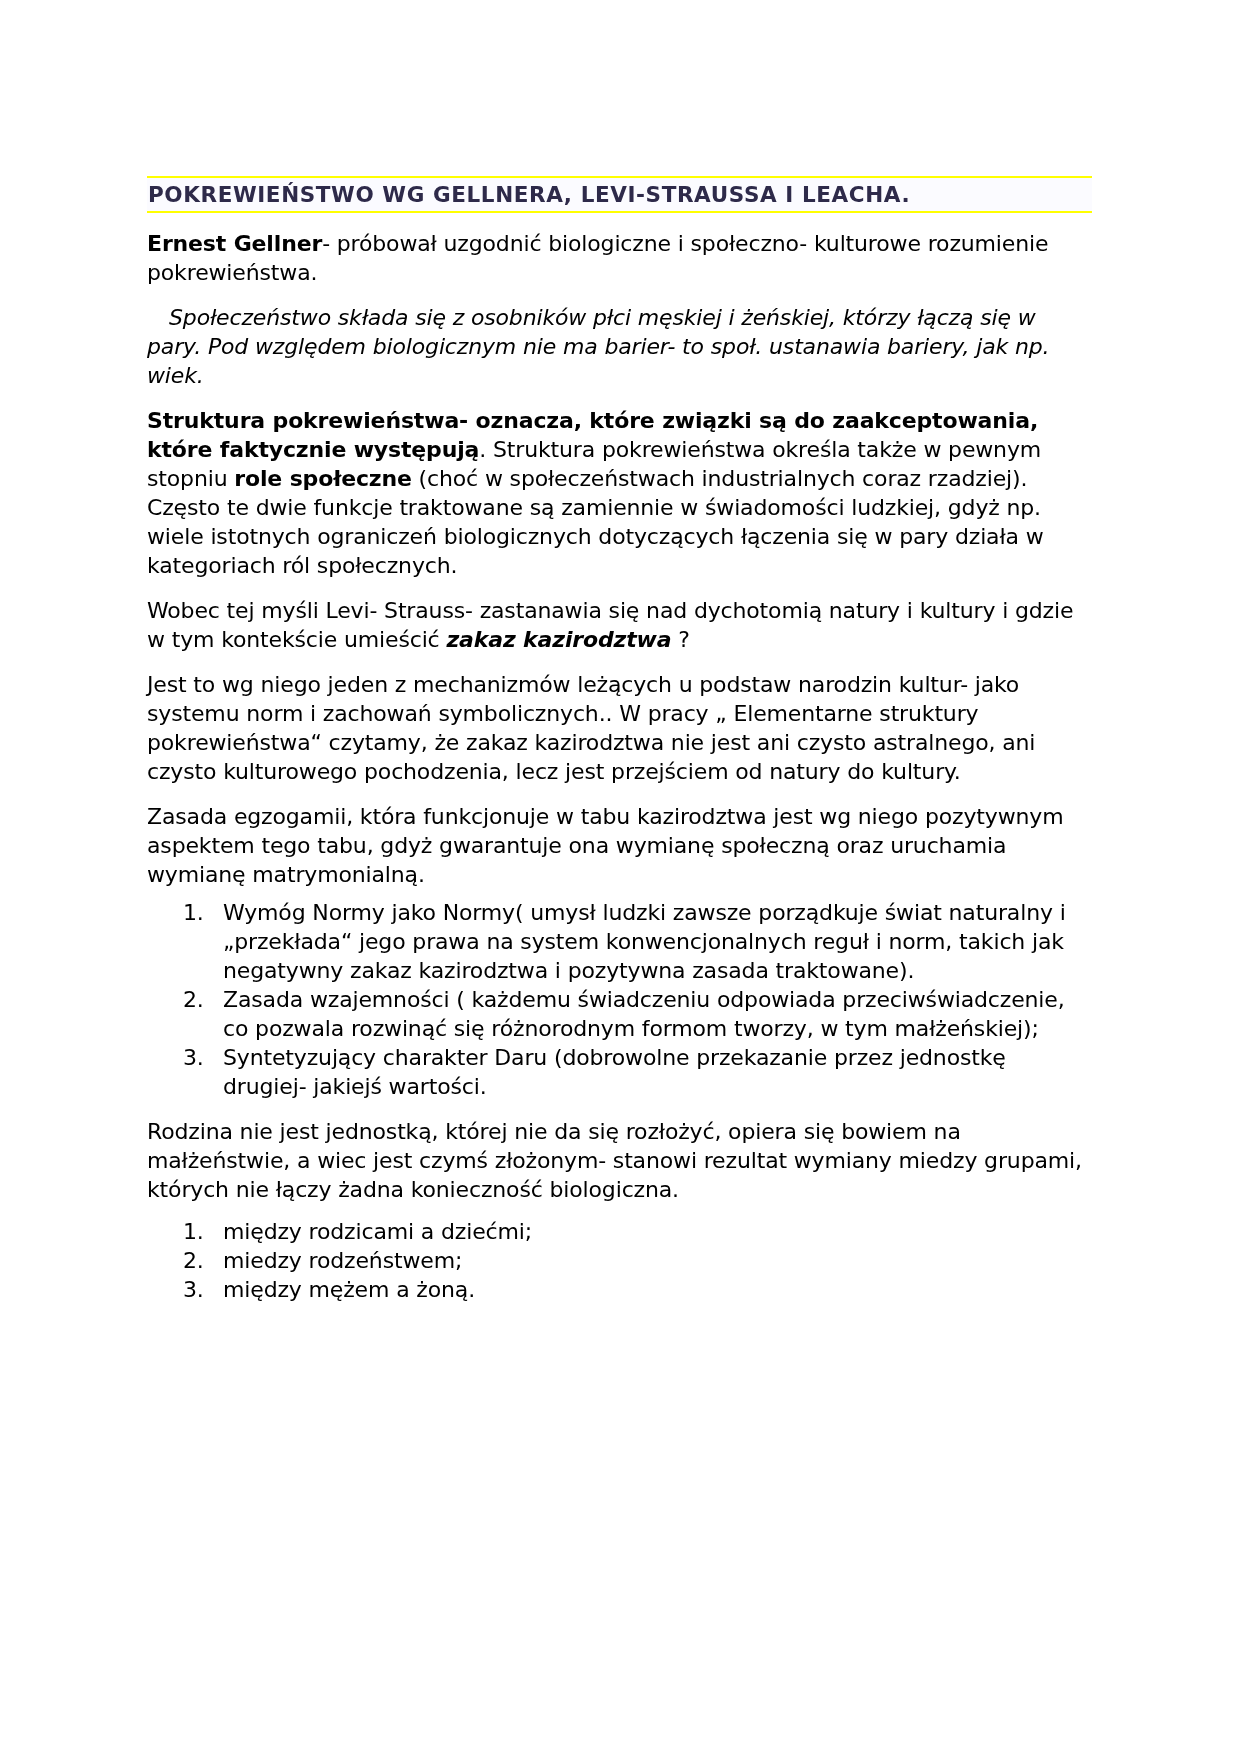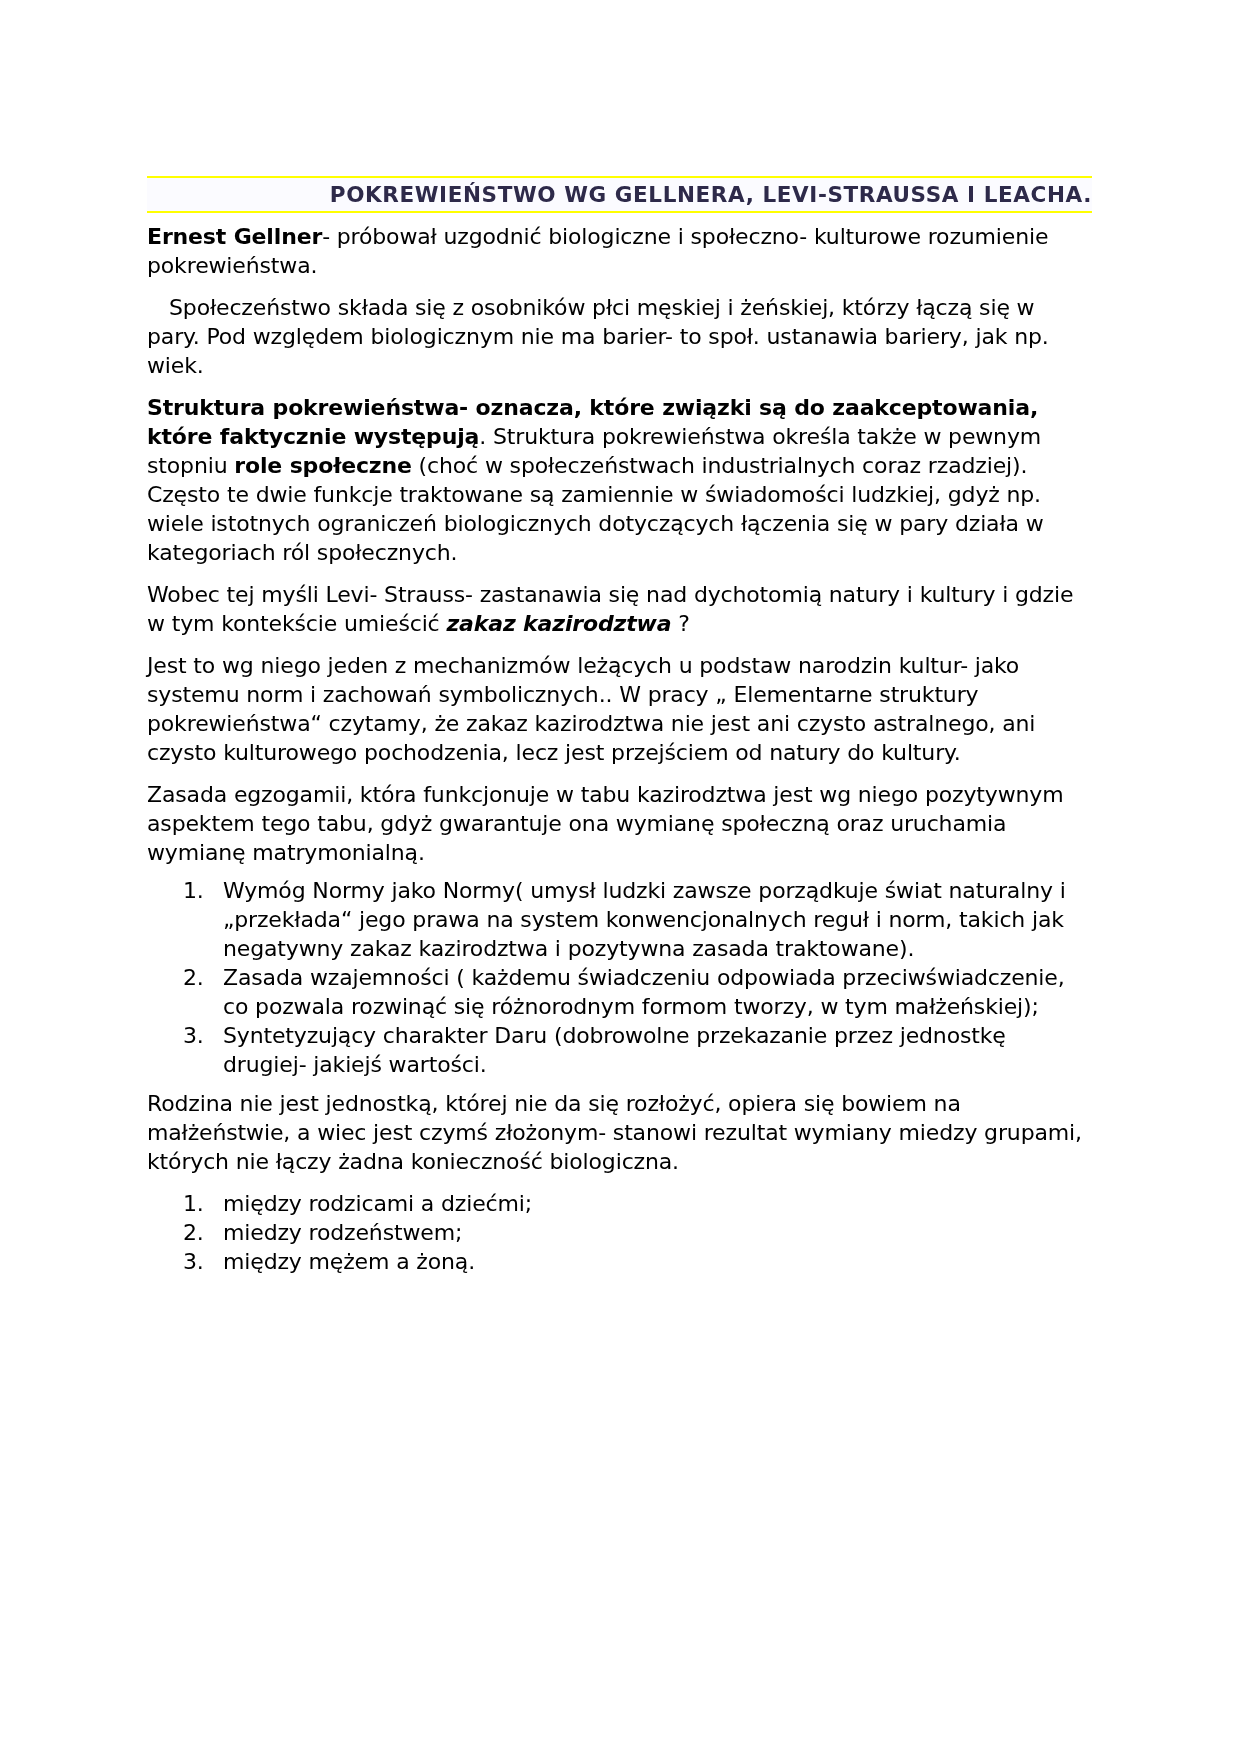--- a/index.html
+++ b/index.html
@@ -28,39 +28,38 @@
       left: 147px;
       top: 176px;
       width: 945px;
     }
     .heading-band {
       border-top: 2px solid #ffff00;
       border-bottom: 2px solid #ffff00;
       background: #fbfbff;
       padding: 4px 0 3px 1px;
       margin-bottom: 9px;
-      text-align: right;
     }
     .heading {
       font-family: "DejaVu Sans", sans-serif;
       font-weight: bold;
       font-size: 21.5px;
       line-height: 26px;
       letter-spacing: 0.6px;
       color: #2e2a4a;
       margin: 0;
       white-space: nowrap;
     }
     p {
-      margin: 9px 0 13px 0;
+      margin: 16px 0 13px 0;
       font-size: 22px;
       line-height: 29px;
       letter-spacing: -0.15px;
     }
-    .indent { text-indent: 22px; }
+    .indent { text-indent: 22px; font-style: italic; }
     b { font-weight: bold; }
     i { font-style: italic; font-weight: bold; }
     .u { text-decoration: underline; }
     ol {
       margin: -4px 0 10px 0;
       padding: 0;
       list-style: none;
     }
     ol li {
       position: relative;

